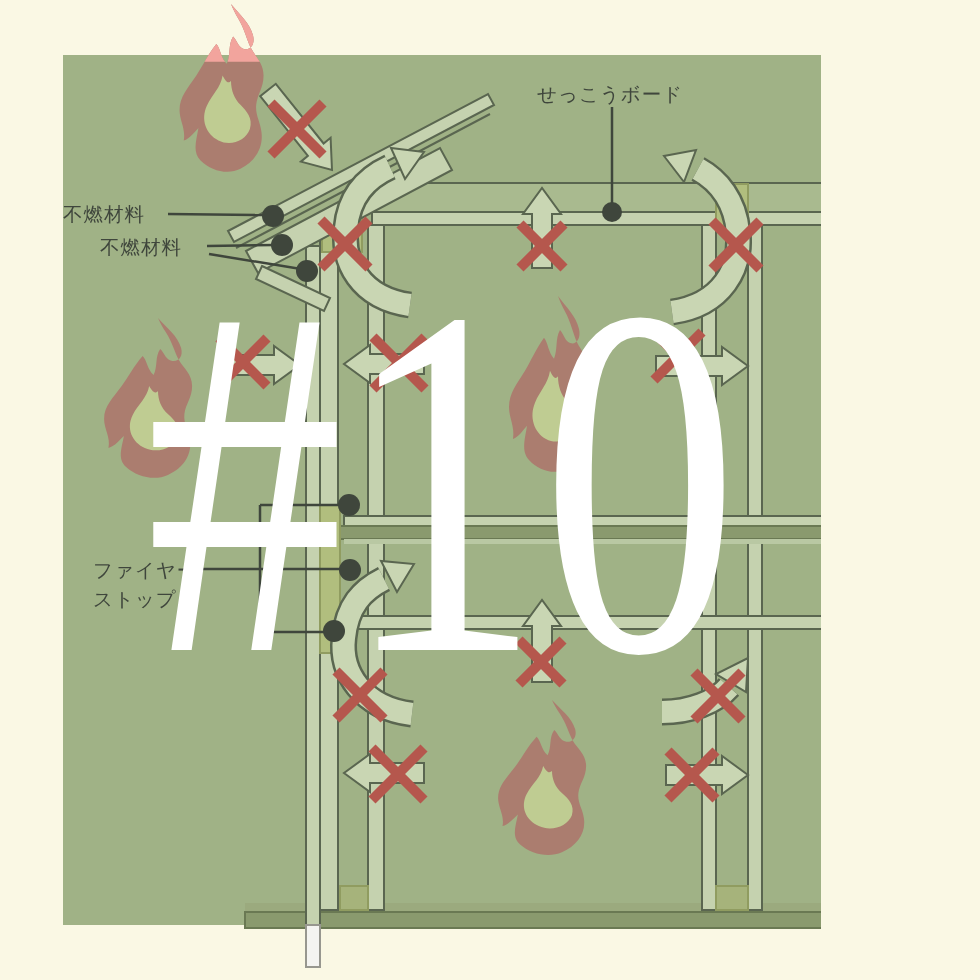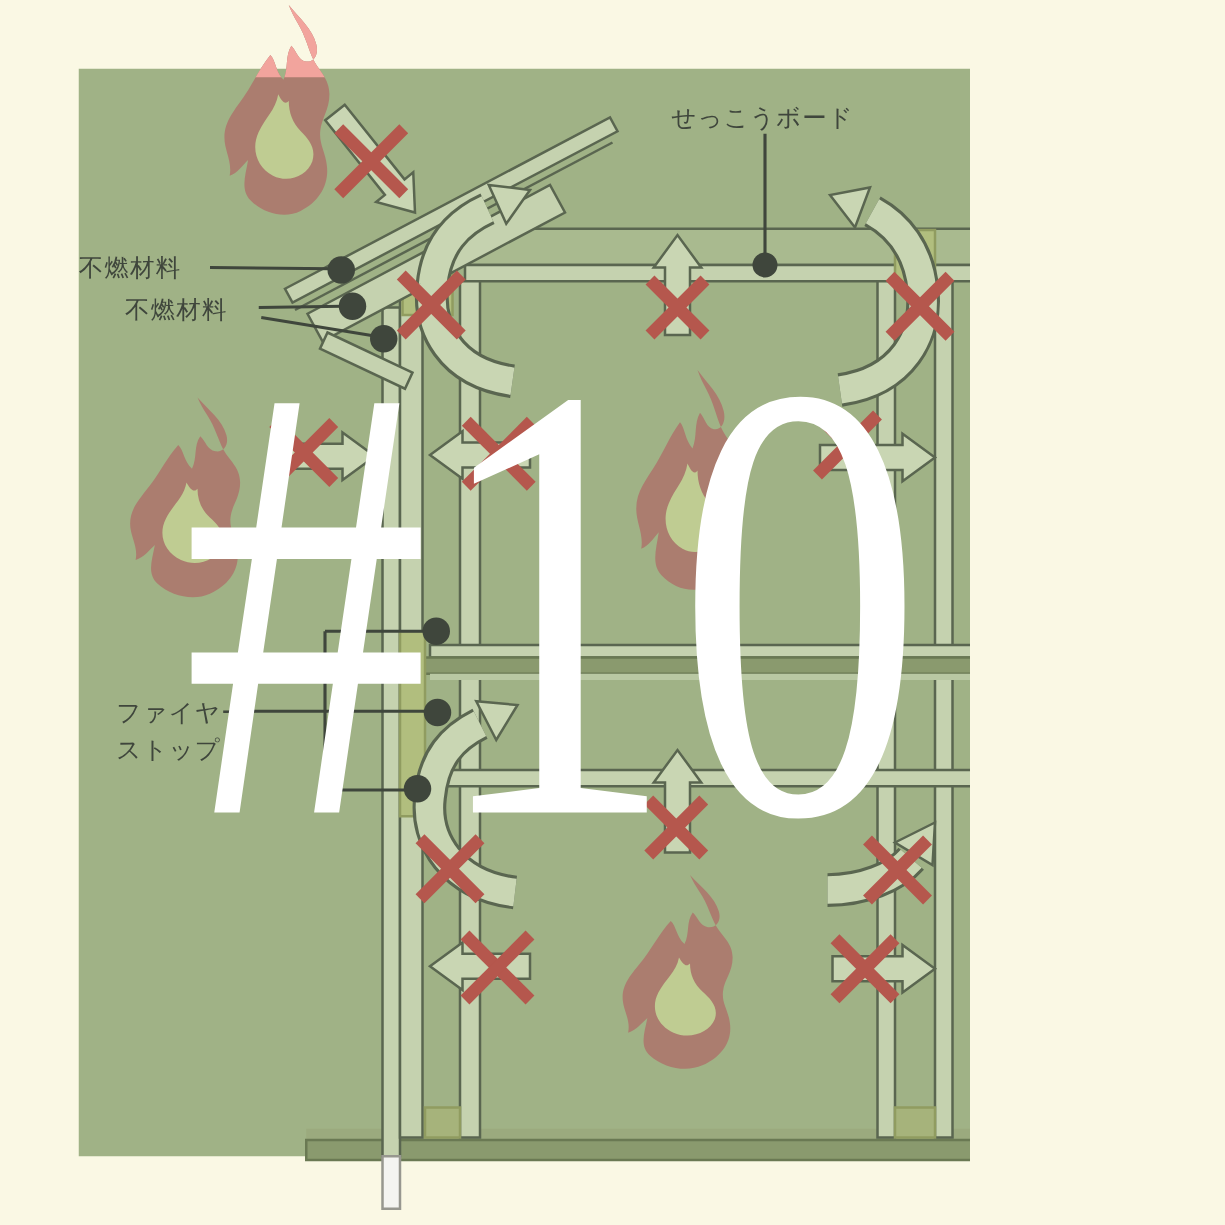--- a/index.html
+++ b/index.html
@@ -1,17 +1,17 @@
 <!DOCTYPE html>
 <html><head>
 <meta charset="utf-8">
 <style>
   html,body{margin:0;padding:0;background:#FAF8E4;}
   .stage{position:relative;width:776px;height:980px;background:#FAF8E4;overflow:hidden;
-         font-family:"Liberation Sans", sans-serif;}
+         font-family:"Liberation Sans", sans-serif;padding-left:45px;}
   svg{position:absolute;left:0;top:0;}
   text.lbl{font-family:"Liberation Sans", sans-serif;font-size:19.5px;fill:#3F463C;letter-spacing:1px;}
   text.big-num{font-family:"Liberation Serif", serif;font-size:500px;fill:#FFFFFF;}
 </style>
 </head>
 <body>
 
 <div class="stage">
   <svg id="diagram" width="980" height="980" viewBox="0 0 980 980">
     <g id="gfx">

